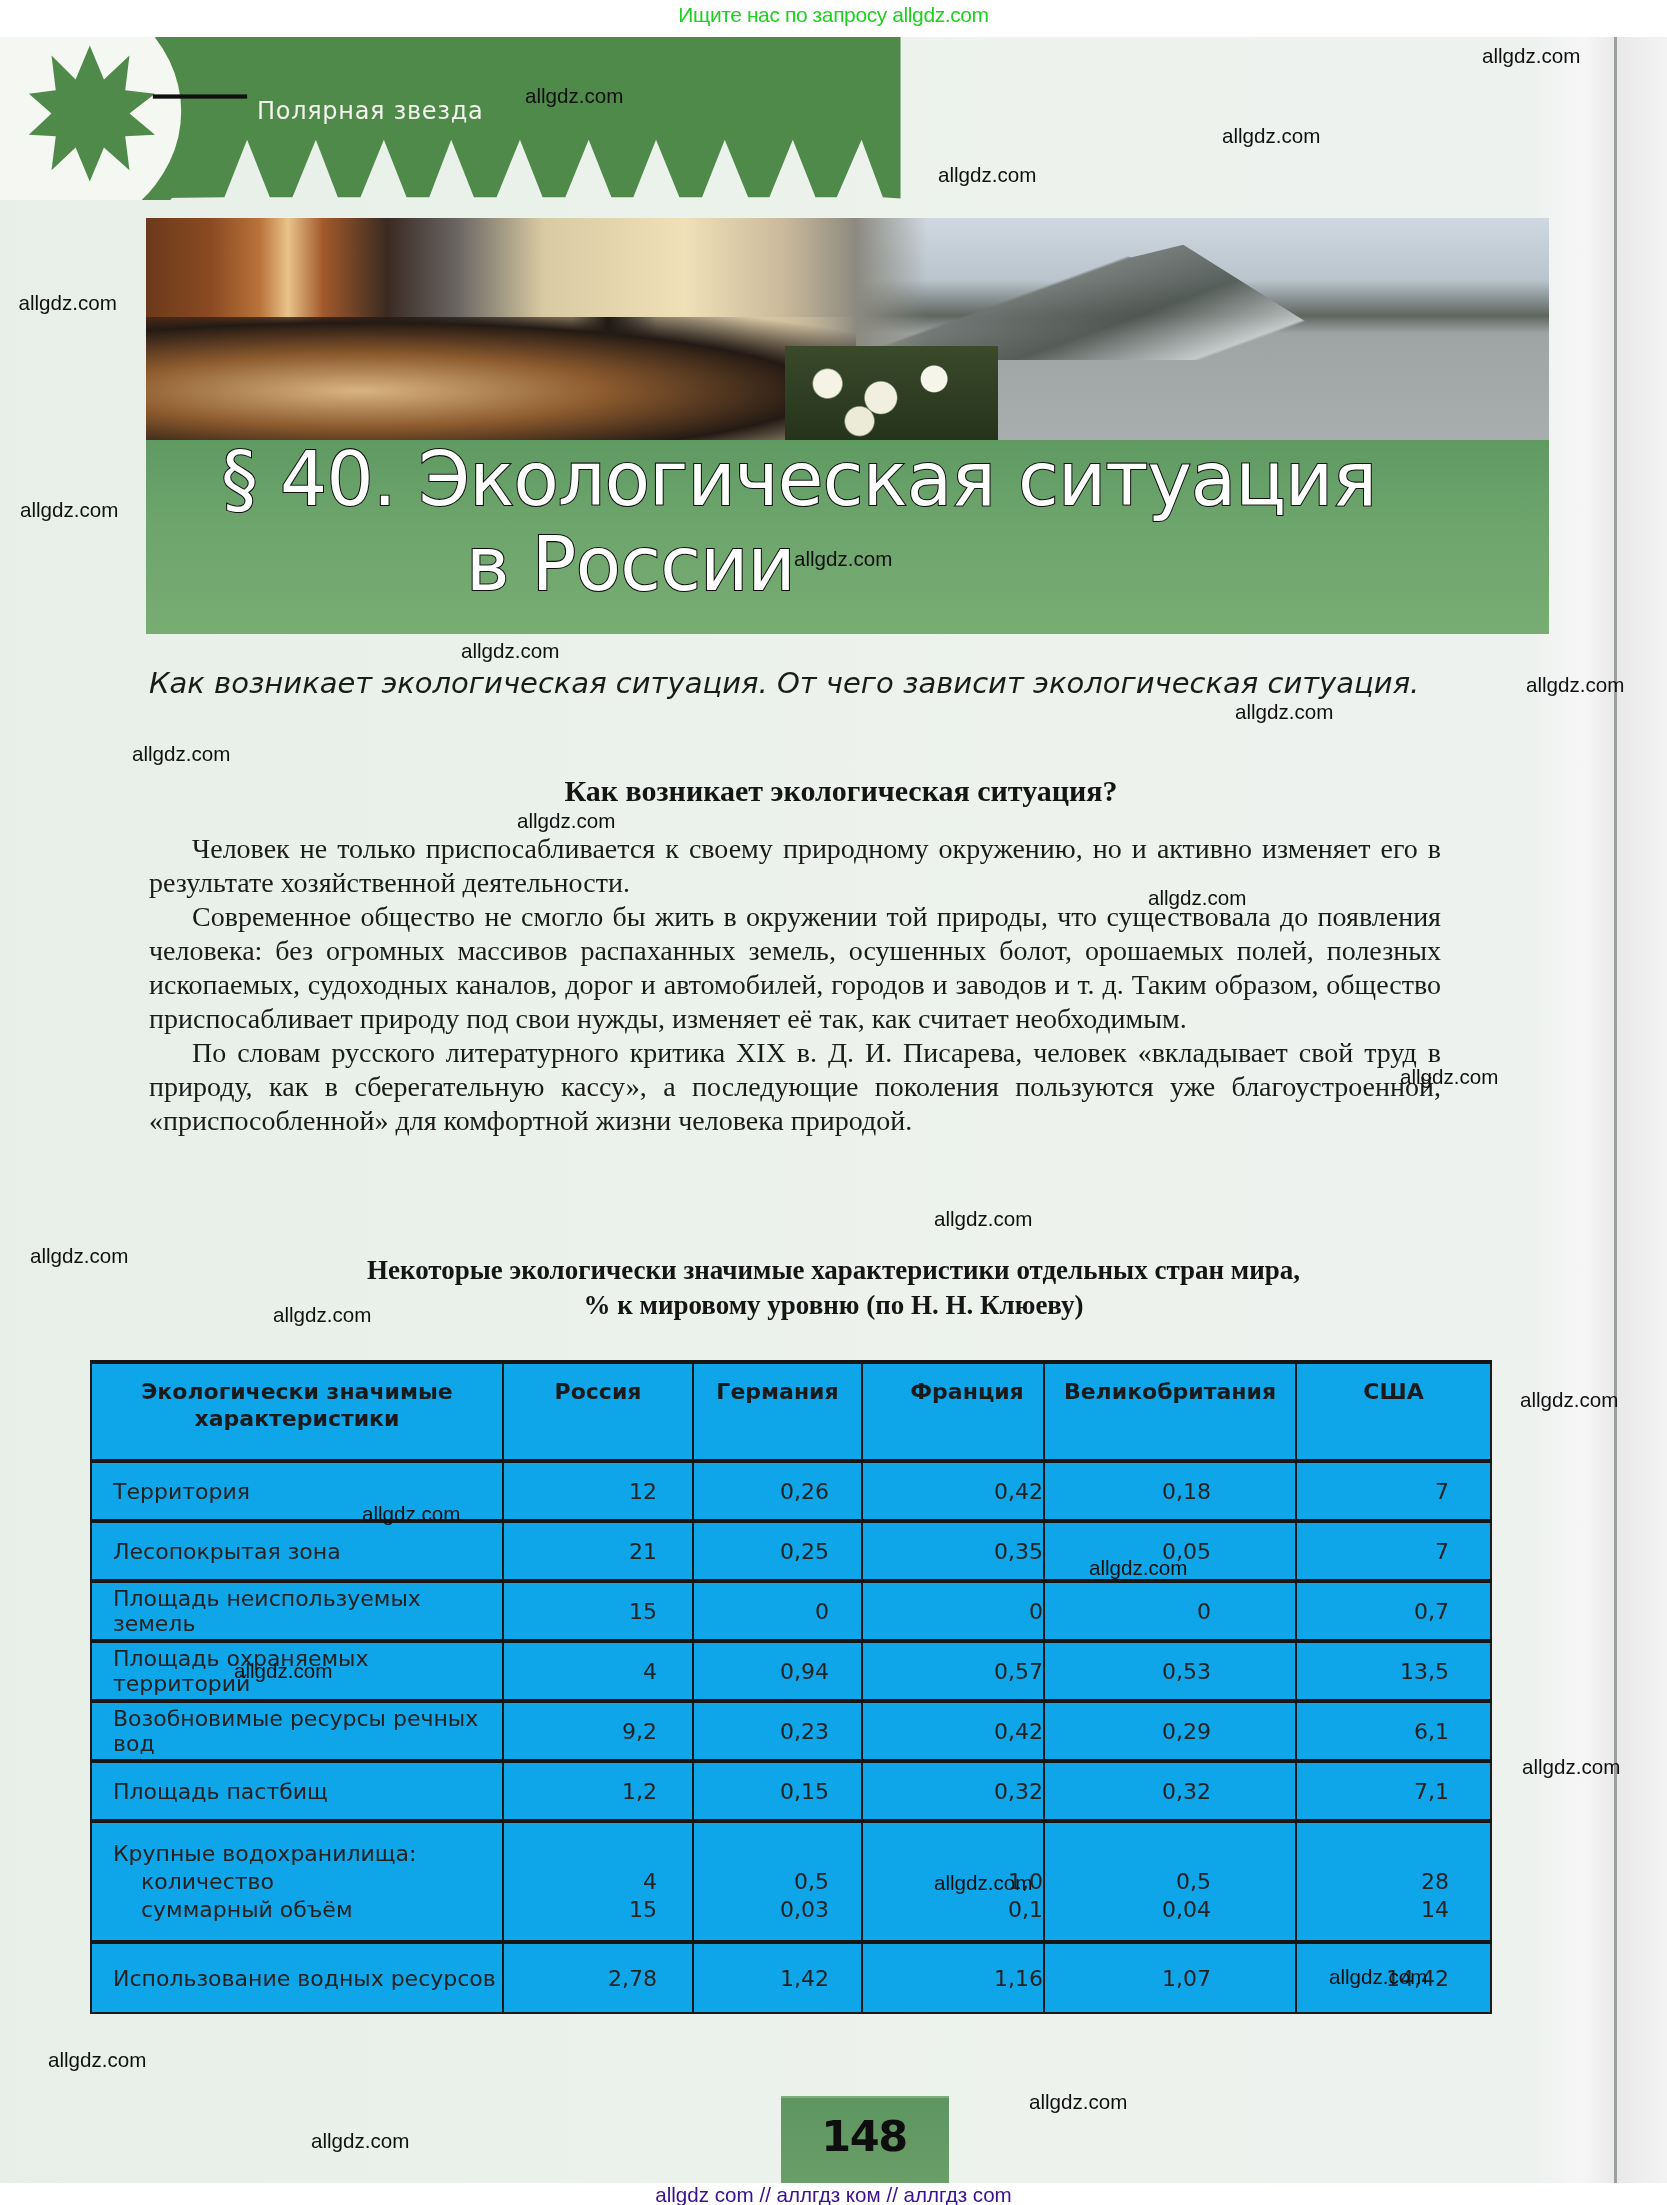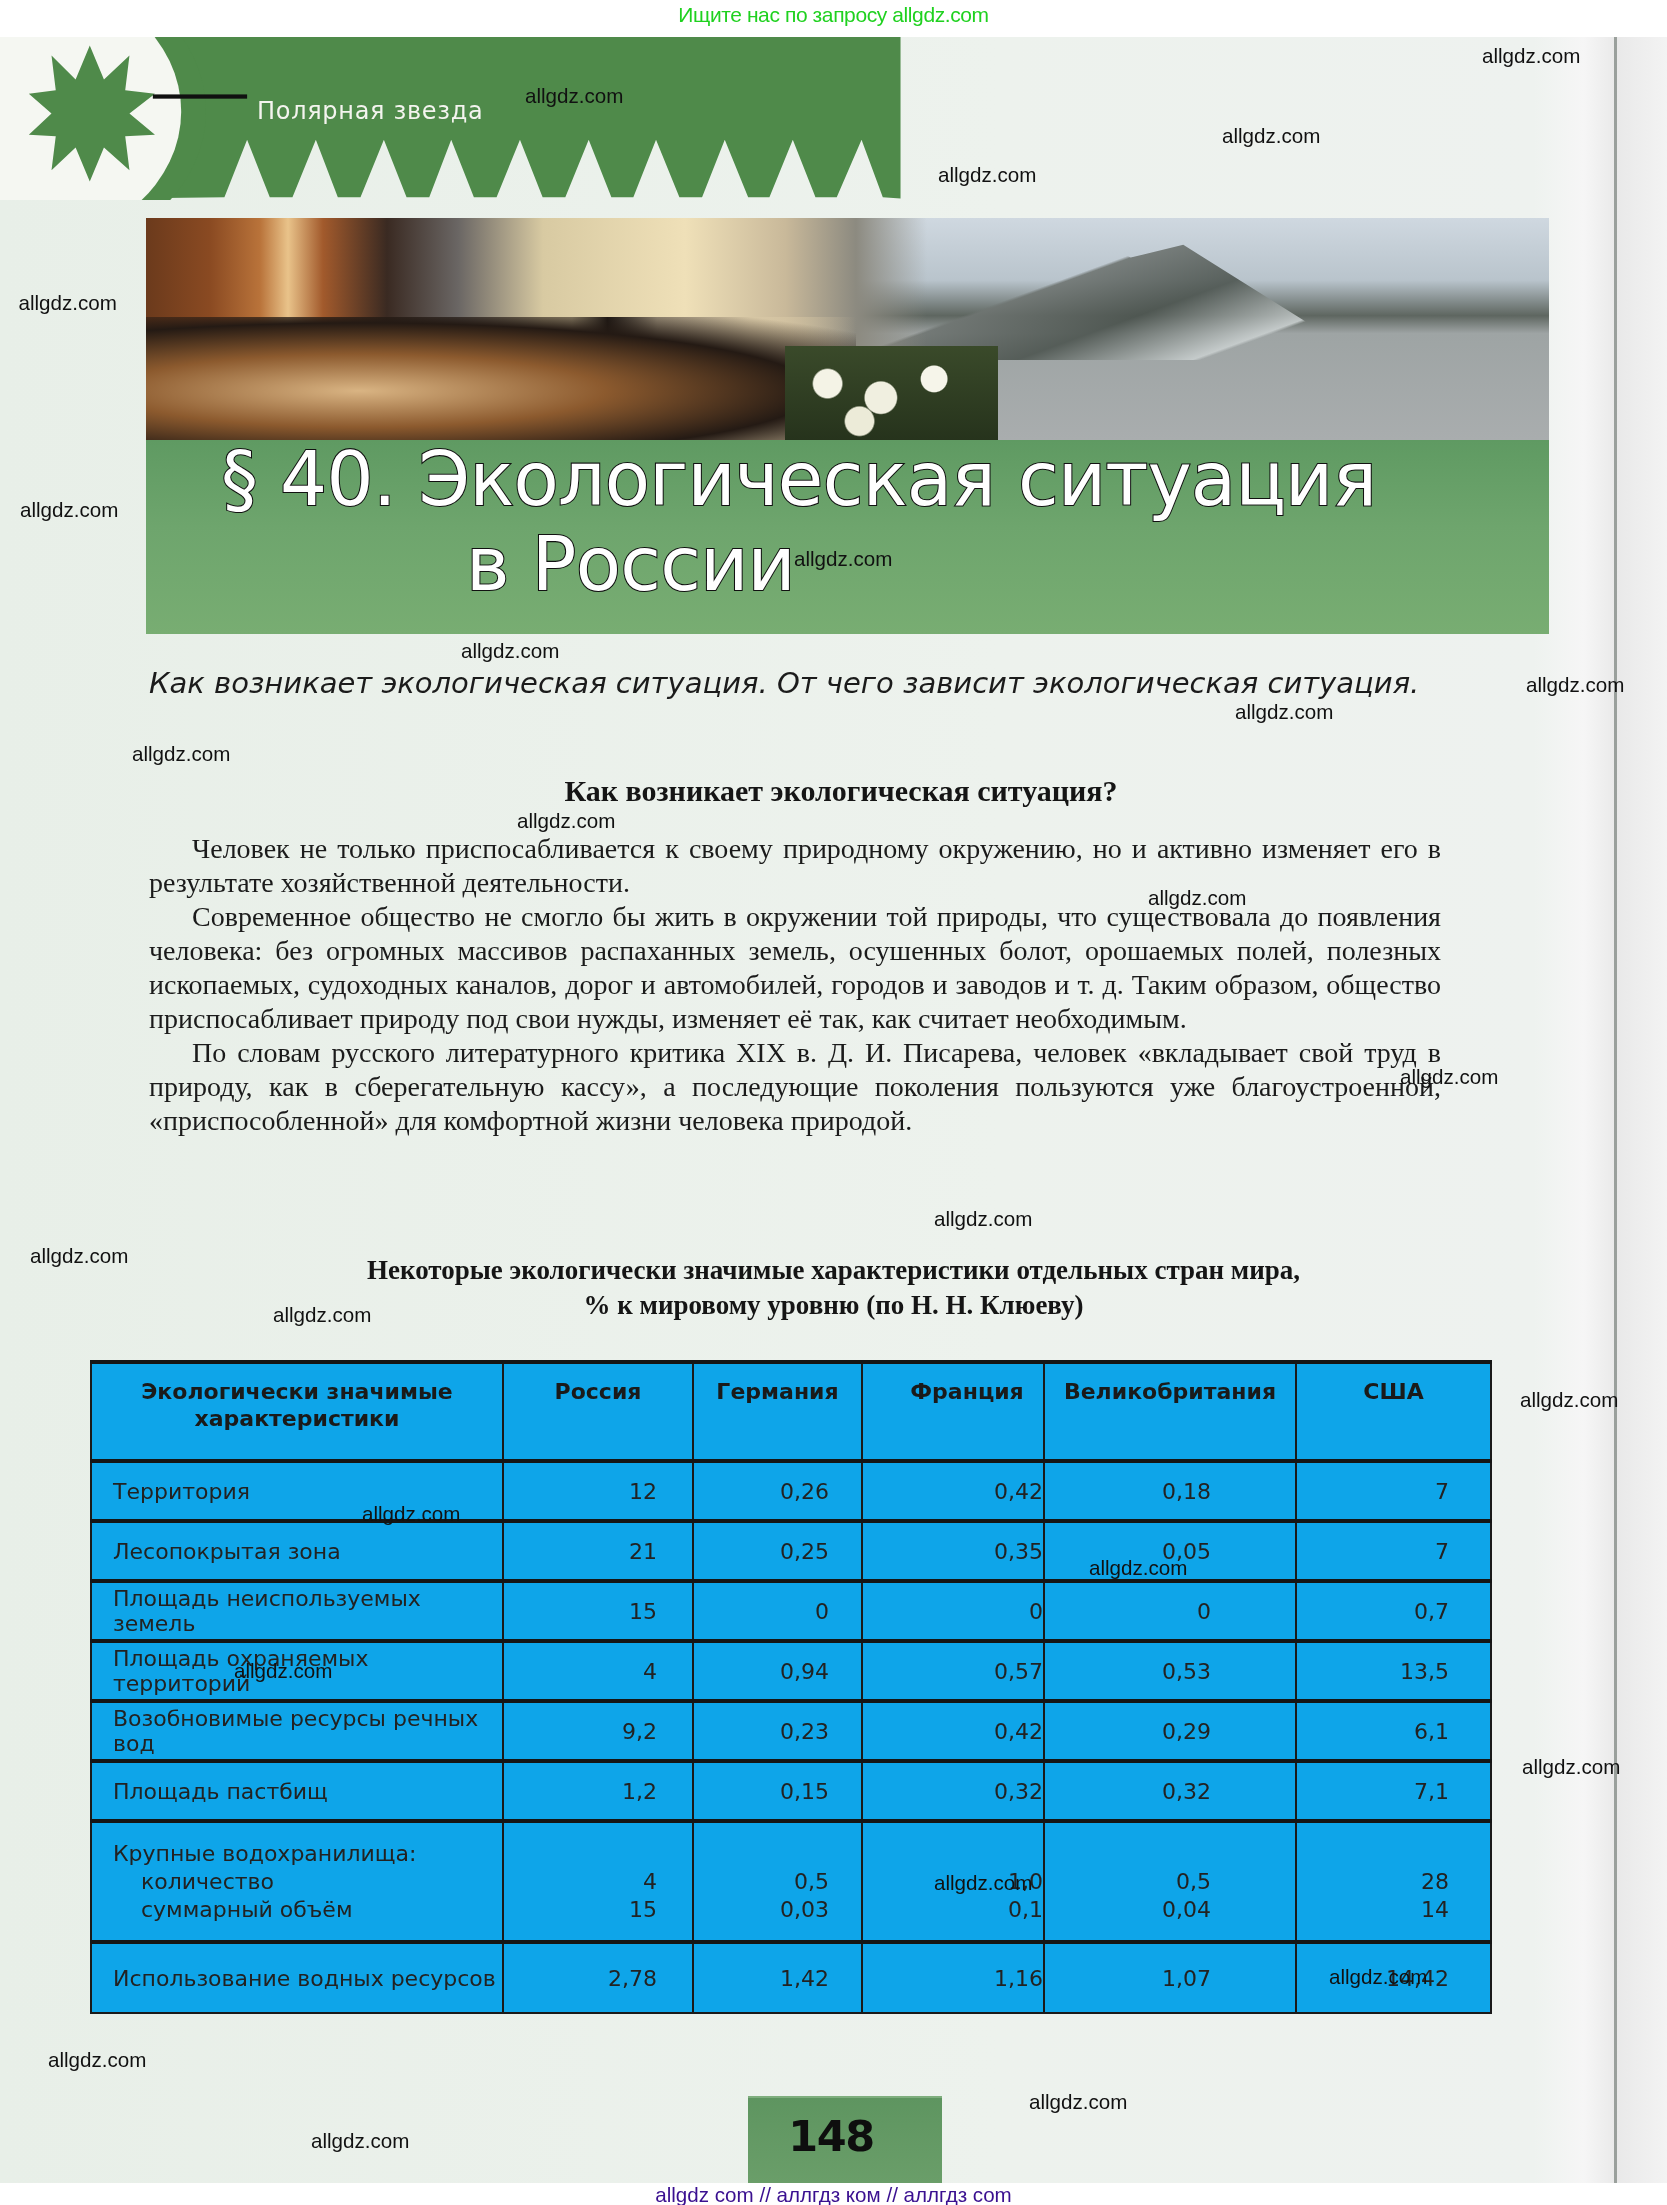--- a/index.html
+++ b/index.html
@@ -72,21 +72,21 @@
   .data-table td.ru { padding-right: 35px; text-align: right; }
   .data-table td.de { padding-right: 32px; text-align: right; }
   .data-table td.fr { text-align: right; }
   .data-table td.gb { padding-right: 84px; text-align: right; }
   .data-table td.us { padding-right: 41px; text-align: right; }
   .data-table tr.tall td { height: 121px; vertical-align: middle; }
   .sub { display: block; padding-left: 28px; }
   .stack { display: block; line-height: 28px; }
   .data-table tr.last td { height: 71px; }
 
-  .page-number-box { position: absolute; left: 748px; top: 2096px; width: 194px; height: 87px;
+  .page-number-box { position: absolute; left: 781px; top: 2096px; width: 168px; height: 87px;
     background: linear-gradient(180deg, #5e9560, #6a9e69); border-top: 2.1px solid #7fae7e; }
   .page-number { position: absolute; left: 0; top: 12.8px; width: 166px; text-align: center;
     font-family: "DejaVu Sans", sans-serif; font-weight: bold; font-size: 43px; color: #0e0e0e; letter-spacing: -1.4px; }
 
   .bottom-bar { position: absolute; left: 0; top: 2183px; width: 1667px; height: 23px; background: #fff; }
   .bottom-bar-text { position: absolute; left: 0; width: 1667px; top: 0px; text-align: center;
     font-family: "Liberation Sans", sans-serif; font-size: 20.6px; color: #3a1090; }
 
   .wm { position: absolute; font-family: "Liberation Sans", sans-serif; font-size: 20.6px; color: #111; white-space: nowrap; }
 </style>

